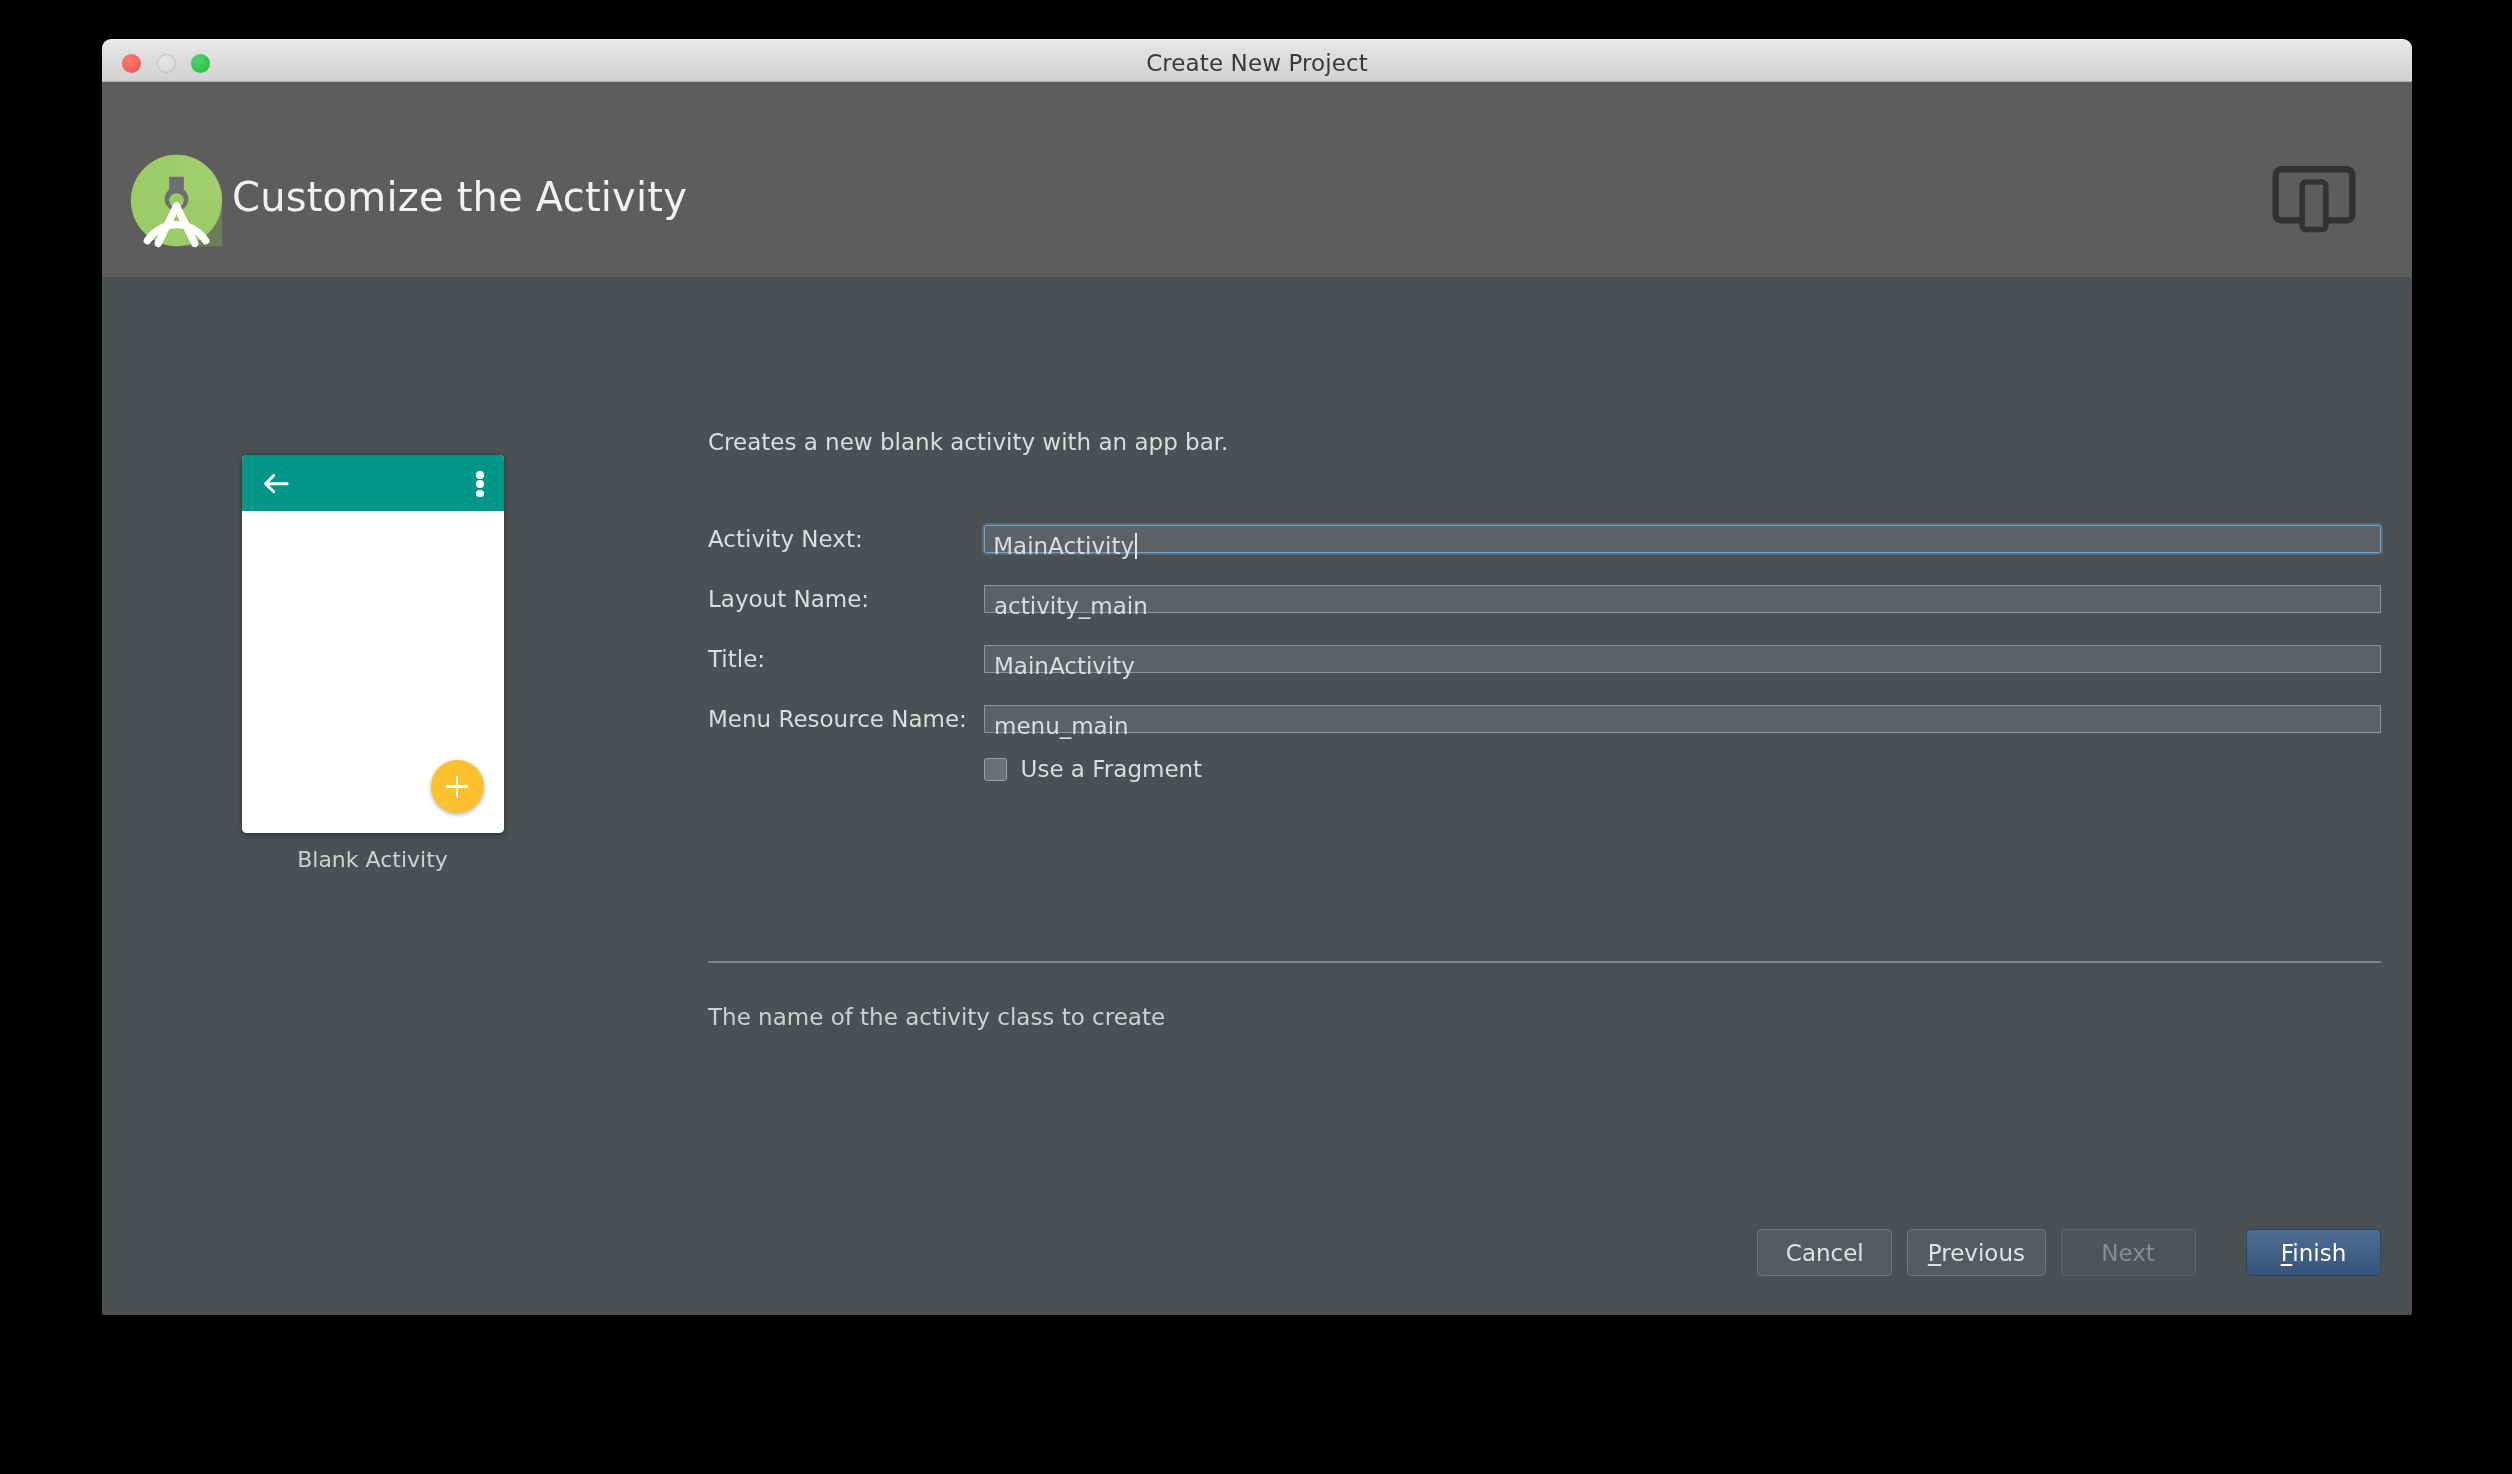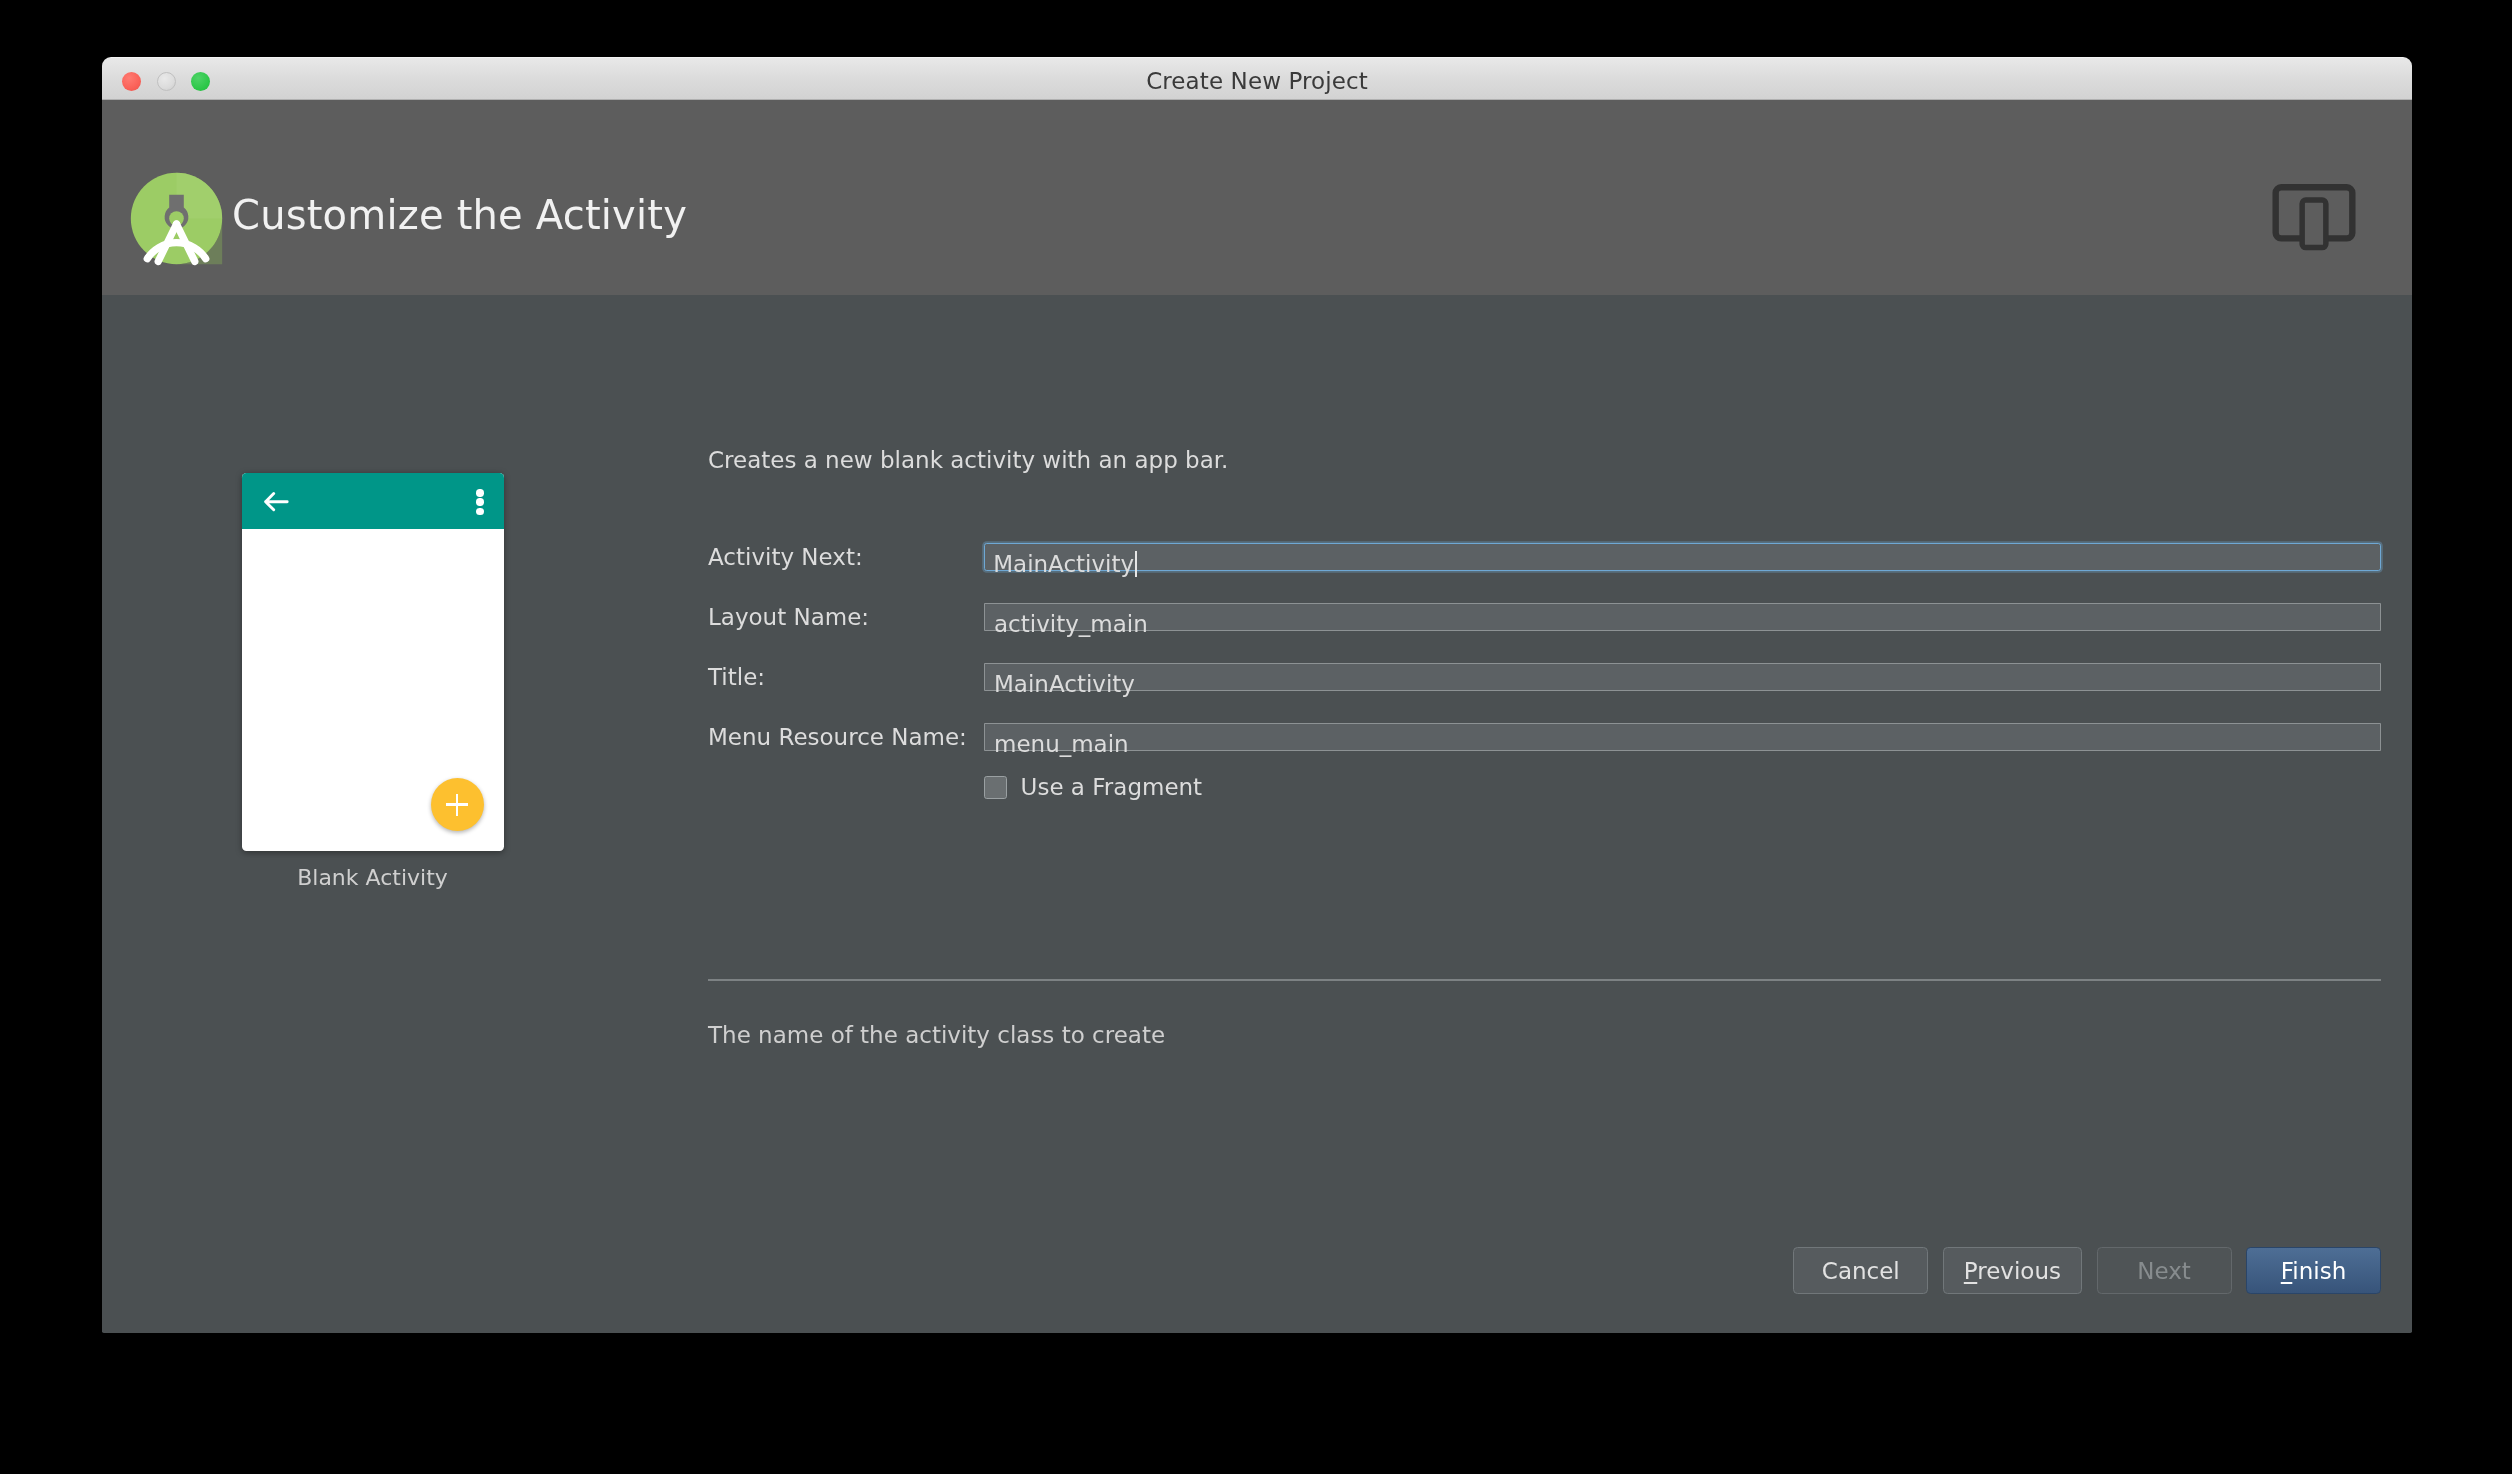--- a/index.html
+++ b/index.html
@@ -9,21 +9,21 @@
     height: 1474px;
     background: #000000;
     font-family: "DejaVu Sans", "Liberation Sans", sans-serif;
     overflow: hidden;
   }
 
   
   #window {
     position: absolute;
     left: 102px;
-    top: 57px;
+    top: 39px;
     width: 2310px;
     height: 1276px;
     border-radius: 9px 9px 1.8px 1.8px;
     overflow: hidden;
     box-shadow: 0 9px 31px rgba(0,0,0,0.75);
   }
 
   
   #titlebar {
     position: relative;
@@ -281,20 +281,21 @@
     background: linear-gradient(to bottom, #4e6e95 0%, #37547a 100%);
     border: 0.9px solid #2c4straight;
     border: 0.9px solid #2c4straight;
     border: 0.9px solid #2b4straight;
   }
   .btn.primary {
     background: linear-gradient(to bottom, #4e6e95 0%, #37547a 100%);
     border: 0.9px solid #2a4straight;
     border: 0.9px solid #2a4568;
     color: #ffffff;
+    margin-left: 36px;
   }
   .mnem { text-decoration: underline; text-underline-offset: 2.7px; }
 </style>
 </head>
 <body>
 
 <div id="window">
 
   <div id="titlebar">
     <div class="traffic close"></div>

